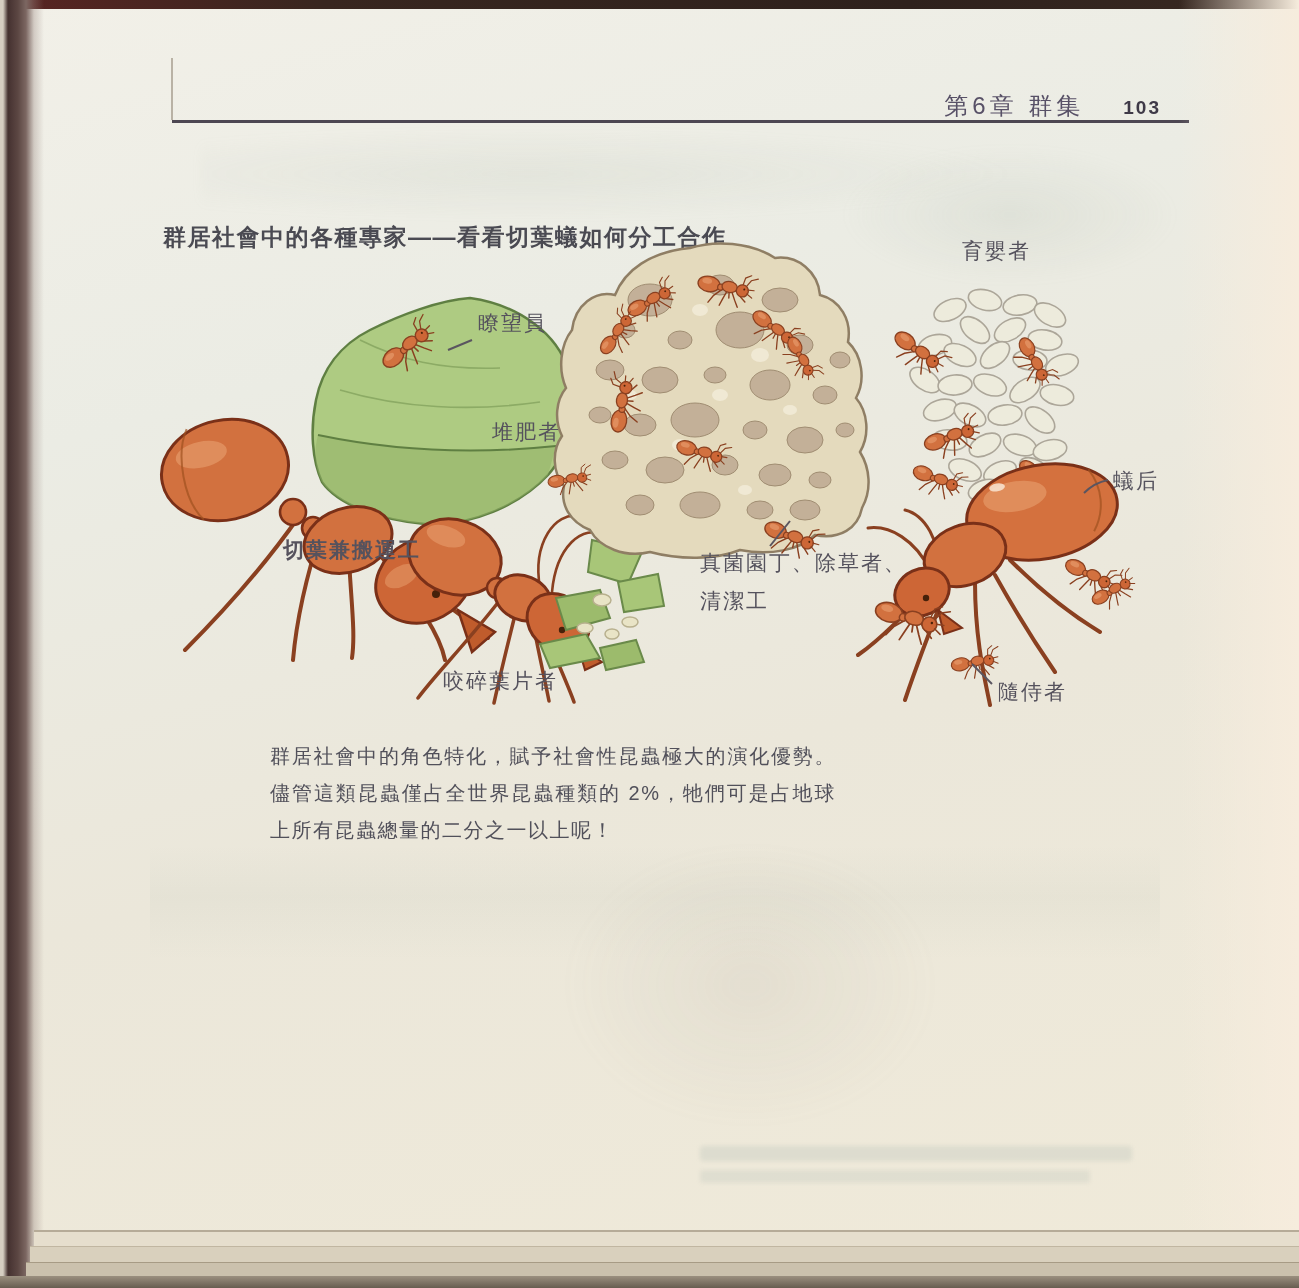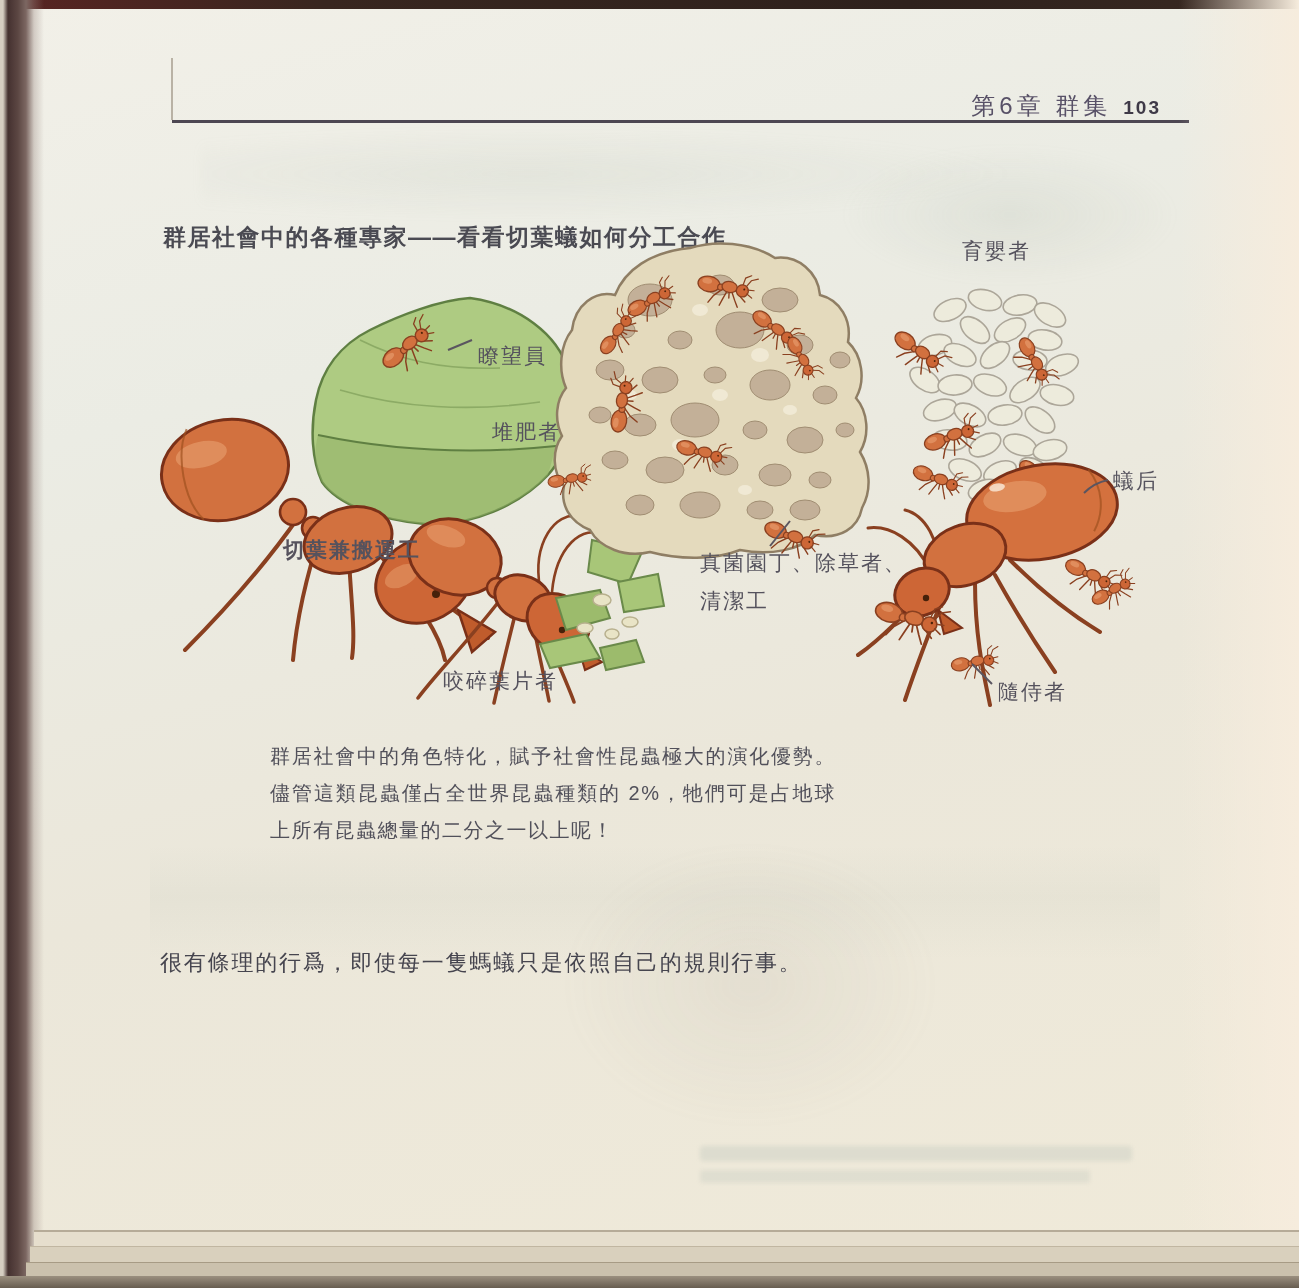--- a/index.html
+++ b/index.html
@@ -14,32 +14,32 @@
     background:linear-gradient(90deg,#5a2422 0%,#38261f 25%,#2e211c 70%,#3a2a22 100%); }
   .edge-left { position:absolute; left:0; top:0; width:44px; height:100%;
     background:linear-gradient(90deg,#d6cec2 0%,#d6cec2 3px,#453130 8px,#5c4743 18px,#7c6762 26px,rgba(150,132,126,.35) 34px,rgba(236,232,219,0) 44px); }
   .edge-right { position:absolute; right:0; top:0; width:120px; height:100%;
     background:linear-gradient(270deg,#f6ecdd 0%,rgba(246,236,221,0) 100%); }
   .edge-bottom-1 { position:absolute; left:34px; right:0; top:1230px; height:16px; background:#e6decd; border-top:2px solid #b6ab98; }
   .edge-bottom-2 { position:absolute; left:30px; right:0; top:1246px; height:16px; background:#d9d0bd; border-top:1px solid #c1b6a1; }
   .edge-bottom-3 { position:absolute; left:26px; right:0; top:1262px; height:14px; background:#cbc1ad; border-top:1px solid #a79b85; }
   .edge-bottom-4 { position:absolute; left:0; right:0; top:1276px; height:12px; background:linear-gradient(180deg,#9b8f7f,#675d50); }
   
-  .header { position:absolute; top:90px; right:138px; display:flex; align-items:baseline; gap:12px; }
+  .header { position:absolute; top:90px; right:138px; display:flex; align-items:baseline; gap:39px; }
   .header .chapter { font-size:24px; color:#585167; letter-spacing:4px; }
   .header .pageno { font-size:19px; color:#3e3947; letter-spacing:2px; font-weight:bold; }
   .header-rule { position:absolute; left:172px; right:110px; top:120px; height:3px; background:#4d4752; }
   .header-vline { position:absolute; left:171px; top:58px; width:2px; height:62px; background:#b9b2a5; }
   
   .figure-title { position:absolute; left:163px; top:196px; font-weight:bold;
     font-size:23px; color:#4a4a52; letter-spacing:1.5px; white-space:nowrap;margin-top:26px; }
   
   .illustration { position:absolute; left:140px; top:235px; width:1060px; height:480px; }
   .fig-label { position:absolute; font-size:21px; color:#55525d; letter-spacing:2px; white-space:nowrap; }
-  .lbl-lookout   { left:478px; top:342px; }
+  .lbl-lookout   { left:478px; top:309px; }
   .lbl-composter { left:492px; top:418px; }
   .lbl-cutter    { left:283px; top:536px;font-weight:bold; }
   .lbl-chewer    { left:443px; top:667px; }
   .lbl-gardener1 { left:700px; top:549px; }
   .lbl-gardener2 { left:700px; top:587px; }
   .lbl-nurse     { left:962px; top:237px; }
   .lbl-queen     { left:1113px; top:467px; }
   .lbl-attendant { left:998px; top:678px; }
   
   .caption { position:absolute; left:270px; top:738px; width:566px;
@@ -299,21 +299,20 @@
   <div class="fig-label lbl-chewer">咬碎葉片者</div>
   <div class="fig-label lbl-gardener1">真菌園丁、除草者、</div>
   <div class="fig-label lbl-gardener2">清潔工</div>
   <div class="fig-label lbl-nurse">育嬰者</div>
   <div class="fig-label lbl-queen">蟻后</div>
   <div class="fig-label lbl-attendant">隨侍者</div>
 
   <div class="caption">群居社會中的角色特化，賦予社會性昆蟲極大的演化優勢。儘管這類昆蟲僅占全世界昆蟲種類的 2%，牠們可是占地球上所有昆蟲總量的二分之一以上呢！</div>
 
   <div class="body-text">
-    <p>很有條理的行爲，即使每一隻螞蟻只是依照自己的規則行事。</p>
   </div>
 
   <div class="edge-top"></div>
   <div class="edge-right"></div>
   <div class="edge-left"></div>
   <div class="edge-bottom-1"></div>
   <div class="edge-bottom-2"></div>
   <div class="edge-bottom-3"></div>
   <div class="edge-bottom-4"></div>
 

